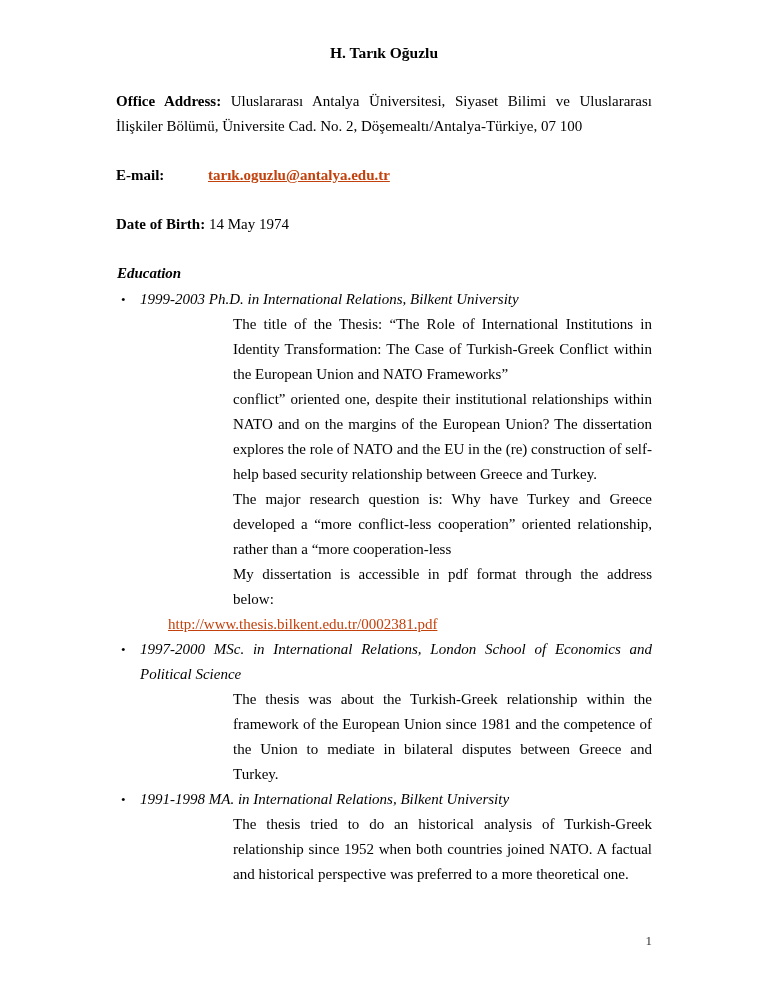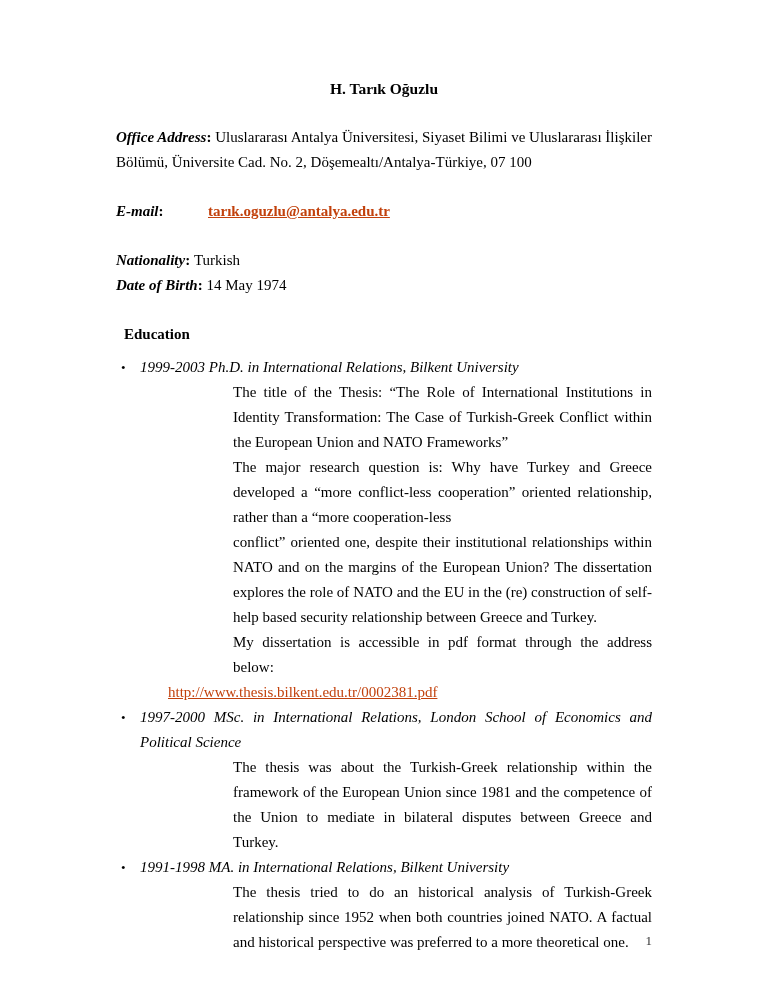--- a/index.html
+++ b/index.html
@@ -10,47 +10,48 @@
   .page {
     position: relative;
     width: 768px;
     height: 994px;
     background: #ffffff;
     font-family: "Liberation Serif", "DejaVu Serif", serif;
     font-size: 15px;
     line-height: 25px;
     color: #000000;
     box-sizing: border-box;
-    padding: 76px 116px 0 116px;
+    padding: 40px 116px 0 116px;
     overflow: hidden;
   }
   .title {
     font-size: 15.5px;
     font-weight: bold;
     text-align: center;
     margin: 0 0 24px 0;
   }
   p { margin: 0; }
   .gap-after { margin-bottom: 24px; }
-  .bi { font-weight: bold; font-style: italic; }
+  .bi { font-weight: bold; }
   .b  { font-weight: bold; }
   .just { text-align: justify; }
   .email-label {
     display: inline-block;
     width: 92px;
   }
   a.doclink {
     color: #c2410c;
     text-decoration: underline;
     cursor: pointer;
   }
   a.doclink.bold { font-weight: bold; }
   .section-heading {
     font-weight: bold;
-    margin: 8px;
+    font-style: italic;
+    margin: 1px;
   }
   .bullet-item {
     display: flex;
     align-items: flex-start;
   }
   .bullet-marker {
     flex: 0 0 24px;
     padding-left: 5px;
     box-sizing: border-box;
     font-size: 13px;
@@ -79,33 +80,32 @@
 <body>
 
 <div class="page">
 
   <h1 class="title">H. Tarık Oğuzlu</h1>
 
   <p class="just gap-after"><span class="bi">Office Address</span><span class="b">: </span><span>Uluslararası Antalya Üniversitesi, Siyaset Bilimi ve Uluslararası İlişkiler Bölümü, Üniversite Cad. No. 2, Döşemealtı/Antalya-Türkiye, 07 100</span></p>
 
   <p class="email-line gap-after"><span class="email-label"><span class="bi">E-mail</span><span class="b">:</span></span><a class="doclink bold">tarık.oguzlu@antalya.edu.tr</a></p>
 
-  <p><span class="bi">Nationality</span><span class="b">: </span><span>Turkish</span></p>
 
   <p class="gap-after"><span class="bi">Date of Birth</span><span class="b">: </span><span>14 May 1974</span></p>
 
   <p class="section-heading">Education</p>
 
   <div class="bullet-item">
     <span class="bullet-marker">•</span>
     <div class="bullet-text">1999-2003 Ph.D. in International Relations, Bilkent University</div>
   </div>
   <p class="desc">The title of the Thesis: “The Role of International Institutions in Identity Transformation: The Case of Turkish-Greek Conflict within the European Union and NATO Frameworks”</p>
+  <p class="desc">conflict” oriented one, despite their institutional relationships within NATO and on the margins of the European Union? The dissertation explores the role of NATO and the EU in the (re) construction of self-help based security relationship between Greece and Turkey.</p>
   <p class="desc">The major research question is: Why have Turkey and Greece developed a “more conflict-less cooperation” oriented relationship, rather than a “more cooperation-less</p>
-  <p class="desc">conflict” oriented one, despite their institutional relationships within NATO and on the margins of the European Union? The dissertation explores the role of NATO and the EU in the (re) construction of self-help based security relationship between Greece and Turkey.</p>
   <p class="desc">My dissertation is accessible in pdf format through the address below:</p>
   <p class="desc-link-line"><a class="doclink">http://www.thesis.bilkent.edu.tr/0002381.pdf</a></p>
 
   <div class="bullet-item">
     <span class="bullet-marker">•</span>
     <div class="bullet-text">1997-2000 MSc. in International Relations, London School of Economics and Political Science</div>
   </div>
   <p class="desc">The thesis was about the Turkish-Greek relationship within the framework of the European Union since 1981 and the competence of the Union to mediate in bilateral disputes between Greece and Turkey.</p>
 
   <div class="bullet-item">

